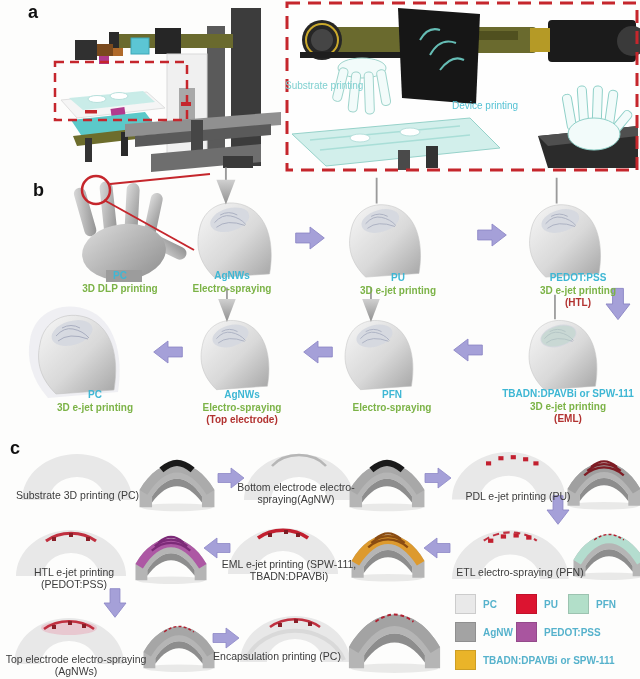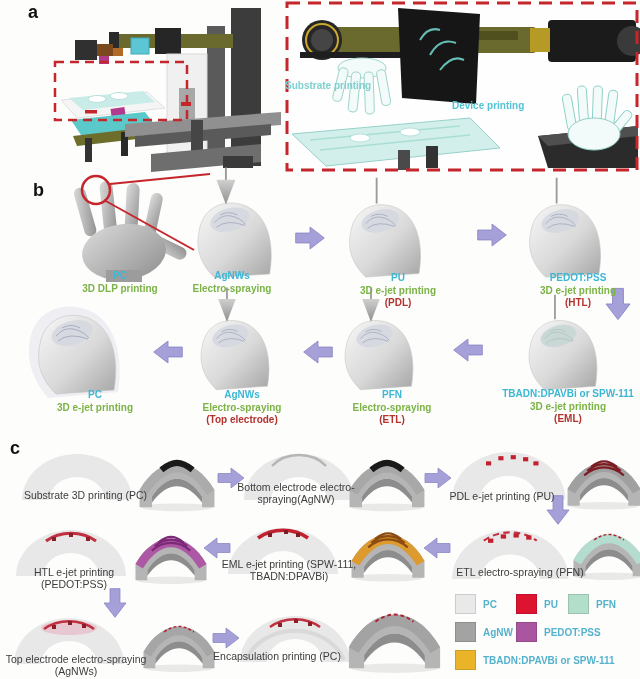--- a/index.html
+++ b/index.html
@@ -4,21 +4,21 @@
 <style>
   html,body{margin:0;padding:0}
   body{width:640px;height:679px;position:relative;background:#fdfdfc;font-family:"Liberation Sans",sans-serif;overflow:hidden}
   svg.art{position:absolute;left:0;top:0}
   .plabel{position:absolute;font-weight:bold;font-size:18px;color:#101010}
   .lbl{position:absolute;text-align:center;font-size:10px;font-weight:bold;line-height:12.5px}
   .lbl .mat{color:#3eb7d4}
   .lbl .proc{color:#7cb347}
   .lbl .lay{color:#b23230}
   .clbl{position:absolute;text-align:center;font-size:10.5px;color:#3c3c3c;line-height:12px;font-weight:500}
-  .albl{position:absolute;font-size:10px;font-weight:bold;white-space:nowrap}
+  .albl{position:absolute;font-size:10px;font-weight:normal;white-space:nowrap}
   .sub{color:#7fd0d0}
   .dev{color:#55c2d4}
   .legend{position:absolute;left:448px;top:594px;width:192px;height:82px}
   .legend-item{position:absolute;display:flex;align-items:center;gap:7px}
   .sw{width:21px;height:20px;display:inline-block;border:1px solid rgba(0,0,0,.12);box-sizing:border-box}
   .lname{font-size:10px;font-weight:bold;color:#56b2cc;white-space:nowrap}
 </style>
 </head>
 <body>
 
@@ -313,50 +313,48 @@
   <div class="mat">PC</div>
   <div class="proc">3D DLP printing</div>
 </div>
 <div class="lbl" style="left:162px;top:270px;width:140px">
   <div class="mat">AgNWs</div>
   <div class="proc">Electro-spraying</div>
 </div>
 <div class="lbl" style="left:328px;top:272px;width:140px">
   <div class="mat">PU</div>
   <div class="proc">3D e-jet printing</div>
-  <div class="lay">(PDL)</div>
 </div>
 <div class="lbl" style="left:508px;top:272px;width:140px">
   <div class="mat">PEDOT:PSS</div>
   <div class="proc">3D e-jet printing</div>
   <div class="lay">(HTL)</div>
 </div>
 <div class="lbl" style="left:473px;top:388px;width:190px">
   <div class="mat">TBADN:DPAVBi or SPW-111</div>
   <div class="proc">3D e-jet printing</div>
   <div class="lay">(EML)</div>
 </div>
 <div class="lbl" style="left:322px;top:389px;width:140px">
   <div class="mat">PFN</div>
   <div class="proc">Electro-spraying</div>
-  <div class="lay">(ETL)</div>
 </div>
 <div class="lbl" style="left:172px;top:389px;width:140px">
   <div class="mat">AgNWs</div>
   <div class="proc">Electro-spraying</div>
   <div class="lay">(Top electrode)</div>
 </div>
 <div class="lbl" style="left:20px;top:389px;width:150px">
   <div class="mat">PC</div>
   <div class="proc">3D e-jet printing</div>
 </div>
 
-<div class="clbl" style="left:8px;top:489px;width:155px">Substrate 3D printing (PC)</div>
+<div class="clbl" style="left:0px;top:489px;width:155px">Substrate 3D printing (PC)</div>
 <div class="clbl" style="left:221px;top:481px;width:150px">Bottom electrode electro-spraying(AgNW)</div>
-<div class="clbl" style="left:422px;top:490px;width:160px">PDL e-jet printing (PU)</div>
+<div class="clbl" style="left:438px;top:490px;width:160px">PDL e-jet printing (PU)</div>
 <div class="clbl" style="left:435px;top:566px;width:170px">ETL electro-spraying (PFN)</div>
 <div class="clbl" style="left:204px;top:558px;width:170px">EML e-jet printing (SPW-111, TBADN:DPAVBi)</div>
 <div class="clbl" style="left:9px;top:566px;width:130px">HTL e-jet printing (PEDOT:PSS)</div>
 <div class="clbl" style="left:-8px;top:653px;width:168px">Top electrode electro-spraying (AgNWs)</div>
 <div class="clbl" style="left:187px;top:650px;width:180px">Encapsulation printing (PC)</div>
 
 <div class="legend">
   <div class="legend-item" style="left:7px;top:0px">
     <span class="sw" style="background: rgb(233, 233, 233);"></span>
     <span class="lname">PC</span>

